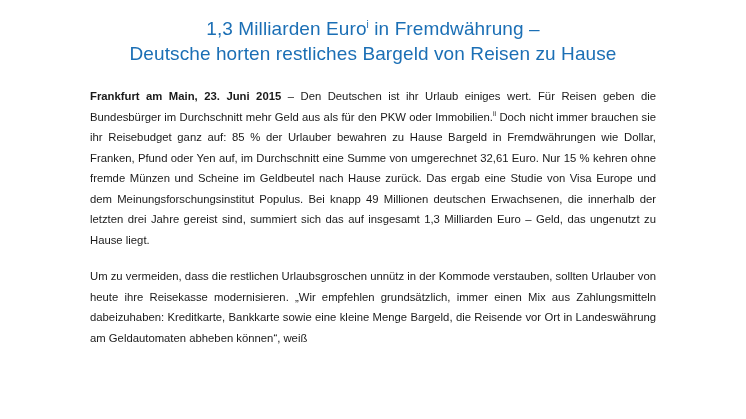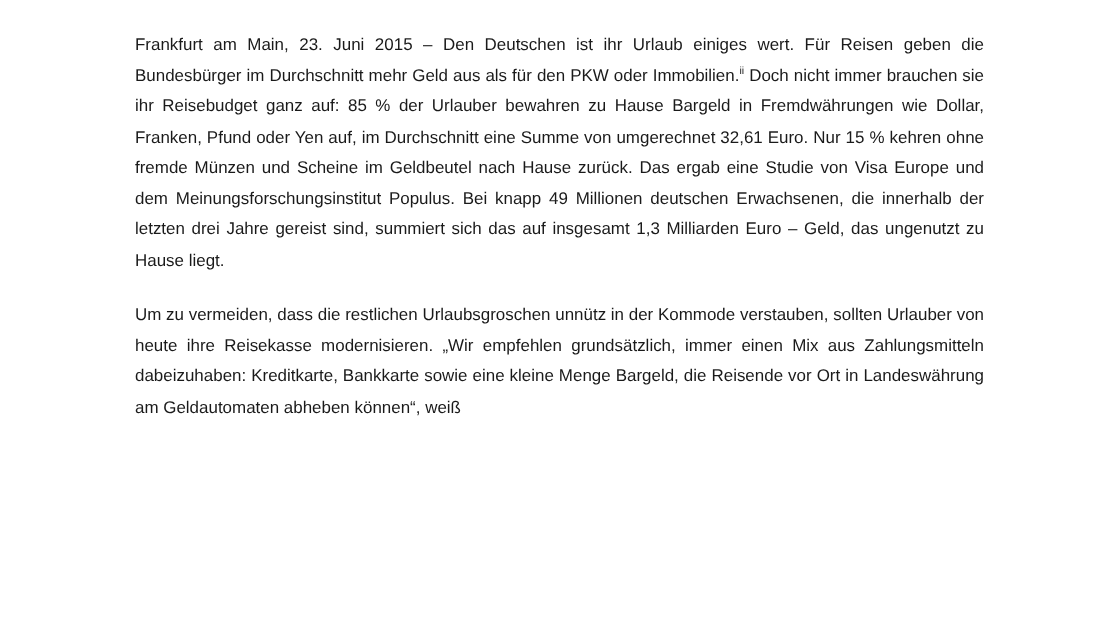--- a/index.html
+++ b/index.html
@@ -47,35 +47,39 @@
     color: #1a1a1a;
     text-align: justify;
     text-justify: inter-word;
   }
   p.para sup {
     font-size: 7px;
     vertical-align: super;
     line-height: 0;
   }
   .bold {
-    font-weight: normal;
+    font-weight: bold;
   }
   .clip-bottom {
     position: absolute;
     left: 0;
     right: 0;
     bottom: 0;
     height: 0;
   }
 </style>
 </head>
 <body>
 
 <div class="page">
 
+  <div class="title-block">
+    <div class="title-line"><span>1,3 Milliarden Euro</span><sup>i</sup><span> in Fremdwährung –</span></div>
+    <div class="title-line">Deutsche horten restliches Bargeld von Reisen zu Hause</div>
+  </div>
 
   <div class="body-block">
 
     <p class="para"><span class="bold">Frankfurt am Main, 23. Juni 2015</span><span> – Den Deutschen ist ihr Urlaub einiges wert. Für Reisen geben die Bundesbürger im Durchschnitt mehr Geld aus als für den PKW oder Immobilien.</span><sup>ii</sup><span> Doch nicht immer brauchen sie ihr Reisebudget ganz auf: 85 % der Urlauber bewahren zu Hause Bargeld in Fremdwährungen wie Dollar, Franken, Pfund oder Yen auf, im Durchschnitt eine Summe von umgerechnet 32,61 Euro. Nur 15 % kehren ohne fremde Münzen und Scheine im Geldbeutel nach Hause zurück. Das ergab eine Studie von Visa Europe und dem Meinungsforschungsinstitut Populus. Bei knapp 49 Millionen deutschen Erwachsenen, die innerhalb der letzten drei Jahre gereist sind, summiert sich das auf insgesamt 1,3 Milliarden Euro – Geld, das ungenutzt zu Hause liegt.</span></p>
 
     <p class="para">Um zu vermeiden, dass die restlichen Urlaubsgroschen unnütz in der Kommode verstauben, sollten Urlauber von heute ihre Reisekasse modernisieren. „Wir empfehlen grundsätzlich, immer einen Mix aus Zahlungsmitteln dabeizuhaben: Kreditkarte, Bankkarte sowie eine kleine Menge Bargeld, die Reisende vor Ort in Landeswährung am Geldautomaten abheben können“, weiß</p>
 
   </div>
 
   <div class="clip-bottom"></div>

